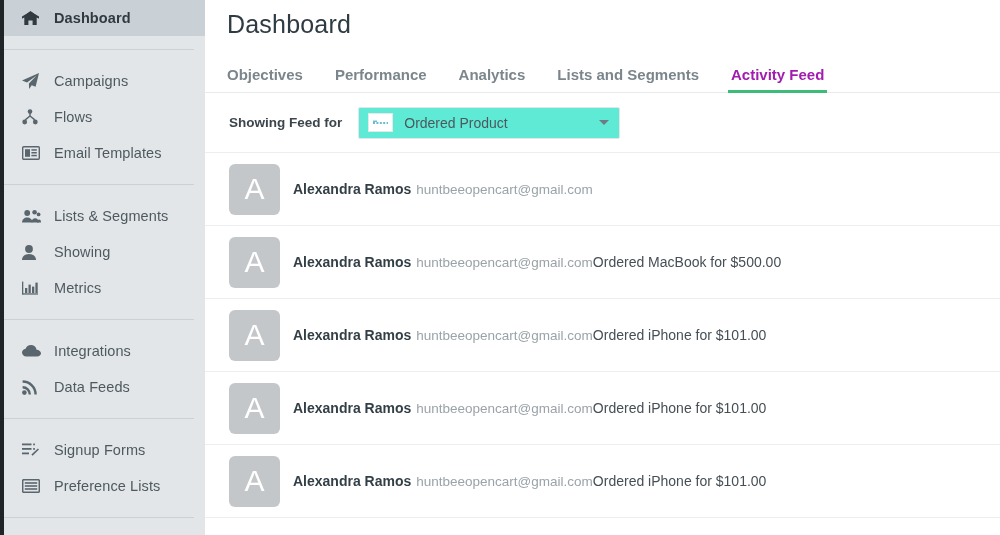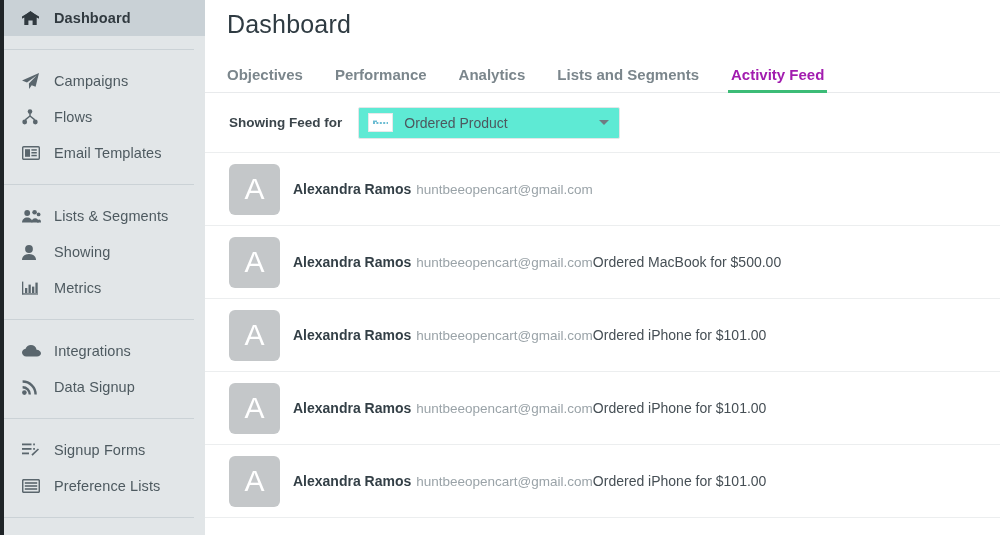--- a/index.html
+++ b/index.html
@@ -304,21 +304,21 @@
           <span class="nav-label">Integrations</span>
         </div>
         <div class="nav-item">
           <span class="ico">
             <svg width="15" height="15" viewBox="0 0 15 15">
               <circle cx="2.4" cy="12.6" r="2.3" fill="currentColor"></circle>
               <path fill="none" stroke="currentColor" stroke-width="2.4" d="M0.6 7.2c4 0 7.2 3.2 7.2 7.2"></path>
               <path fill="none" stroke="currentColor" stroke-width="2.4" d="M0.6 1.5c7.2 0 13 5.8 13 13"></path>
             </svg>
           </span>
-          <span class="nav-label">Data Signup</span>
+          <span class="nav-label">Data Feeds</span>
         </div>
         <div class="gap-sm"></div>
         <div class="nav-sep"></div>
         <div class="gap-sm"></div>
         <div class="nav-item">
           <span class="ico">
             <svg width="18" height="14" viewBox="0 0 18 14">
               <rect x="0" y="0.5" width="9.5" height="1.8" fill="currentColor"></rect>
               <rect x="0" y="5" width="9.5" height="1.8" fill="currentColor"></rect>
               <rect x="0" y="9.5" width="7" height="1.8" fill="currentColor"></rect>

